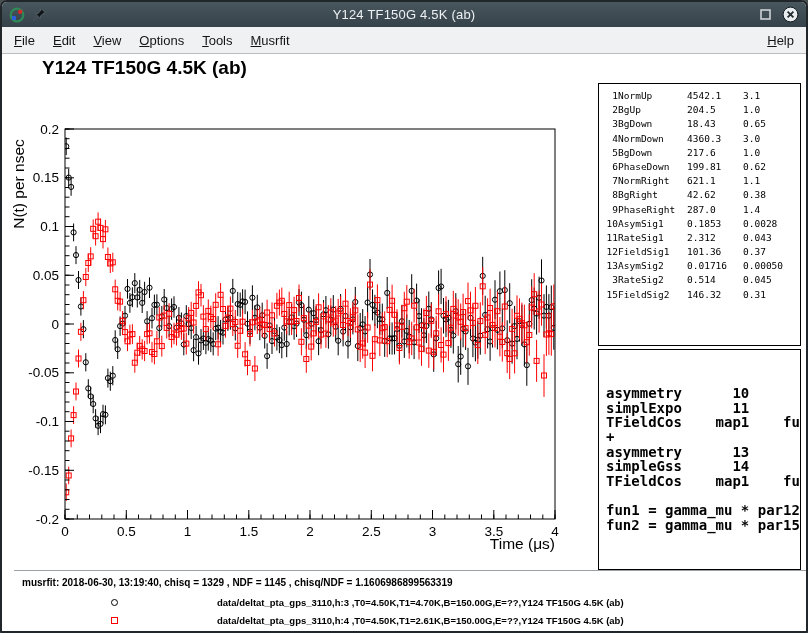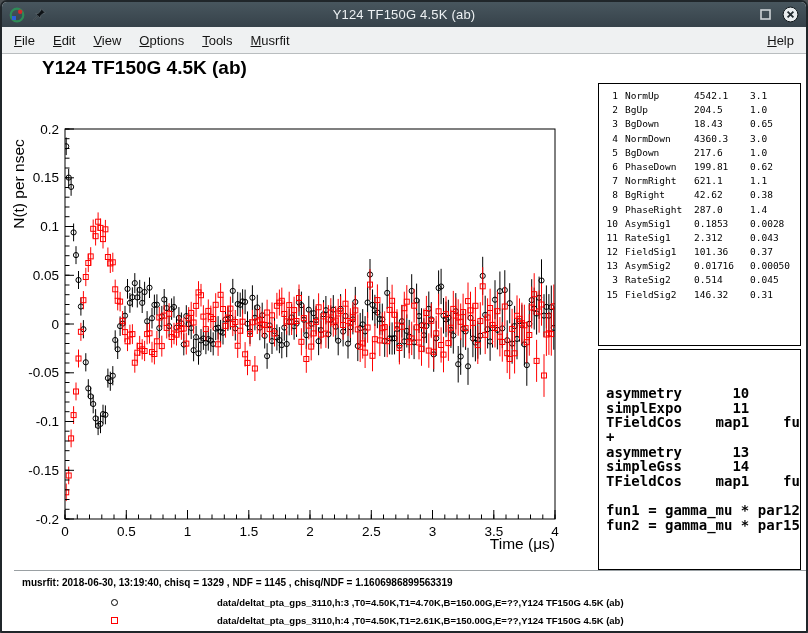--- a/index.html
+++ b/index.html
@@ -15,21 +15,21 @@
   .menu-item{padding:4px 9px;cursor:default;}
   .spacer{flex:1;}
   .main{position:absolute;top:52px;left:0;width:100%;height:516px;background:#fff;}
   #plot-svg{position:absolute;left:0;top:0;}
   .plot-title{position:absolute;left:40px;top:3px;font-size:19px;font-weight:bold;color:#000;}
   .param-box{position:absolute;left:596px;top:29px;width:203px;height:263px;border:1px solid #000;
              padding:5px 2px;box-sizing:border-box;font-family:"DejaVu Sans Mono","Liberation Mono",monospace;
              font-size:9.5px;color:#000;overflow:hidden;}
   .param-row{display:flex;height:14.2px;line-height:14.2px;white-space:nowrap;}
   .p-num{width:17px;text-align:right;flex:none;}
-  .p-name{width:69px;margin-left:7px;flex:none;}
+  .p-name{width:69px;flex:none;}
   .p-value{width:56px;flex:none;}
   .p-error{flex:1;}
   .theory-box{position:absolute;left:596px;top:295px;width:203px;height:221px;border:1px solid #000;box-sizing:border-box;
               padding:7px;font-family:"DejaVu Sans Mono","Liberation Mono",monospace;font-size:14px;font-weight:bold;
               line-height:14.6px;white-space:pre;color:#000;overflow:hidden;}
   .footer{position:absolute;top:568px;left:12px;width:100%;height:61px;background:#fff;border-top:1px solid #9aa0a3;box-sizing:border-box;}
   .status-line{position:absolute;left:8px;top:6px;font-size:10px;font-weight:bold;color:#000;white-space:nowrap;}
   .legend-row{position:absolute;left:0;width:100%;height:16px;text-align:right;}
   .legend-marker{position:absolute;left:97px;top:4px;width:7px;height:7px;border:1.2px solid #000;background:transparent;box-sizing:border-box;}
   .legend-marker.circle{border-radius:50%;}

